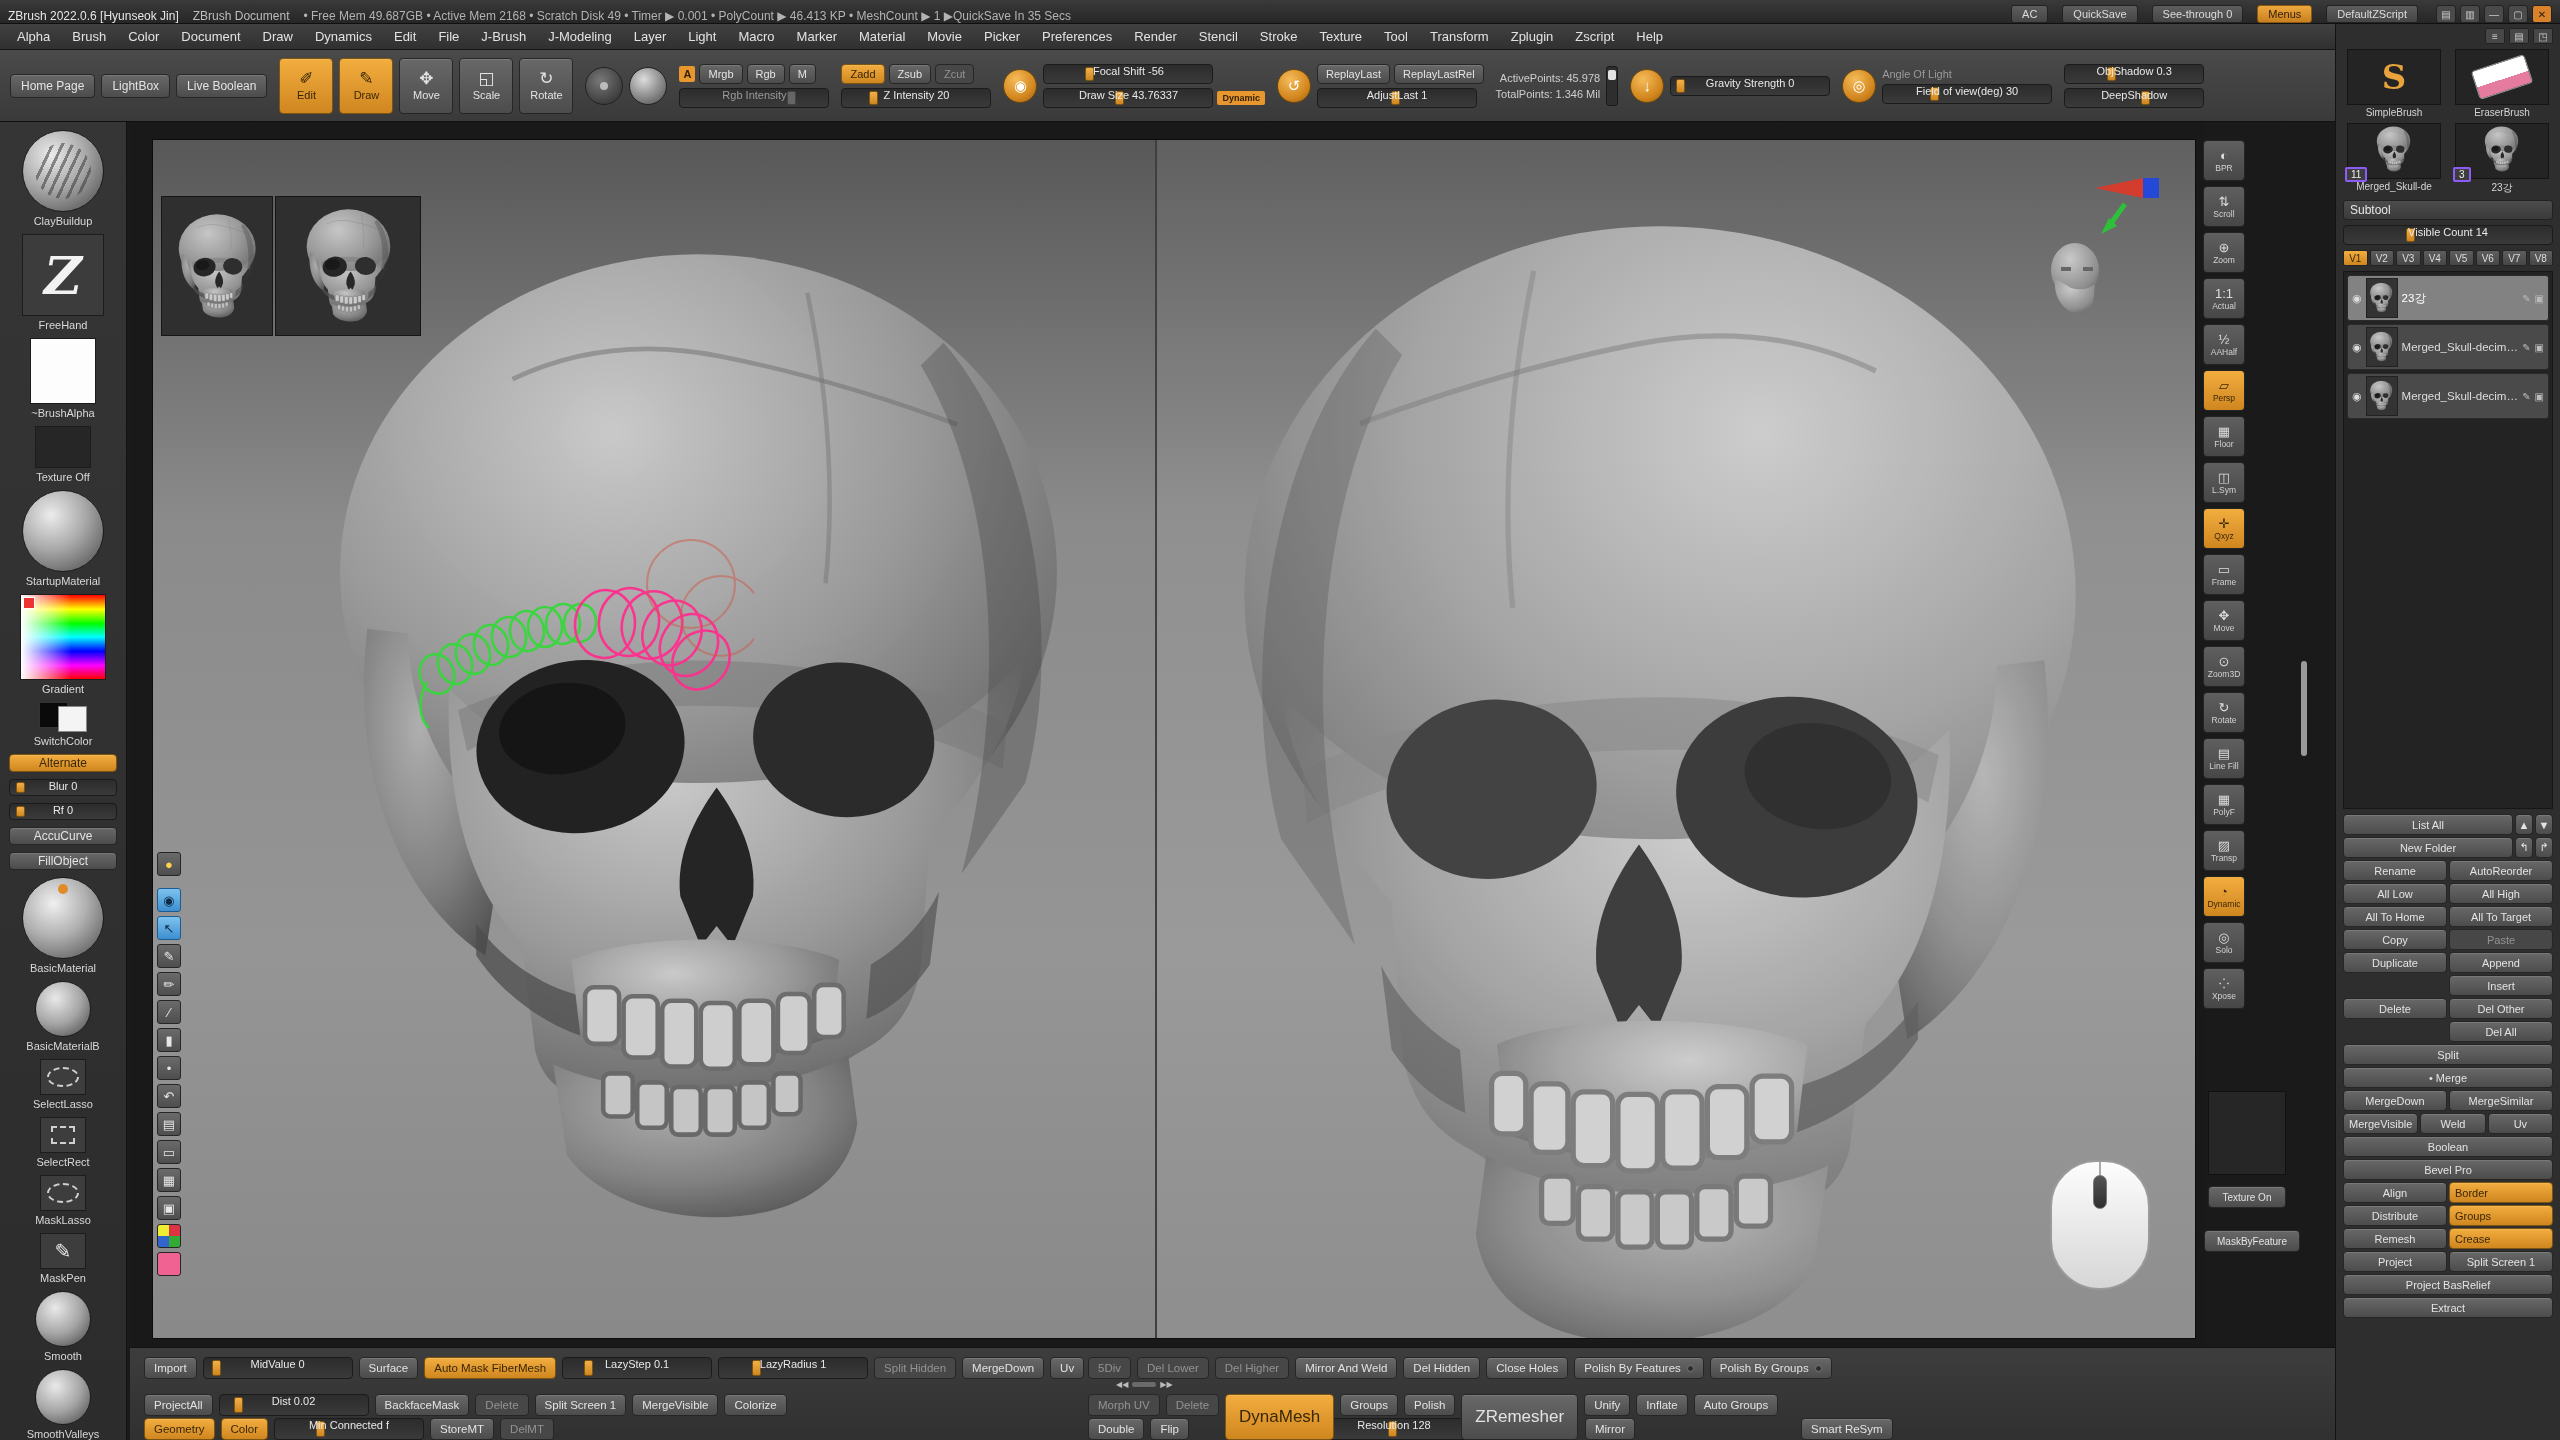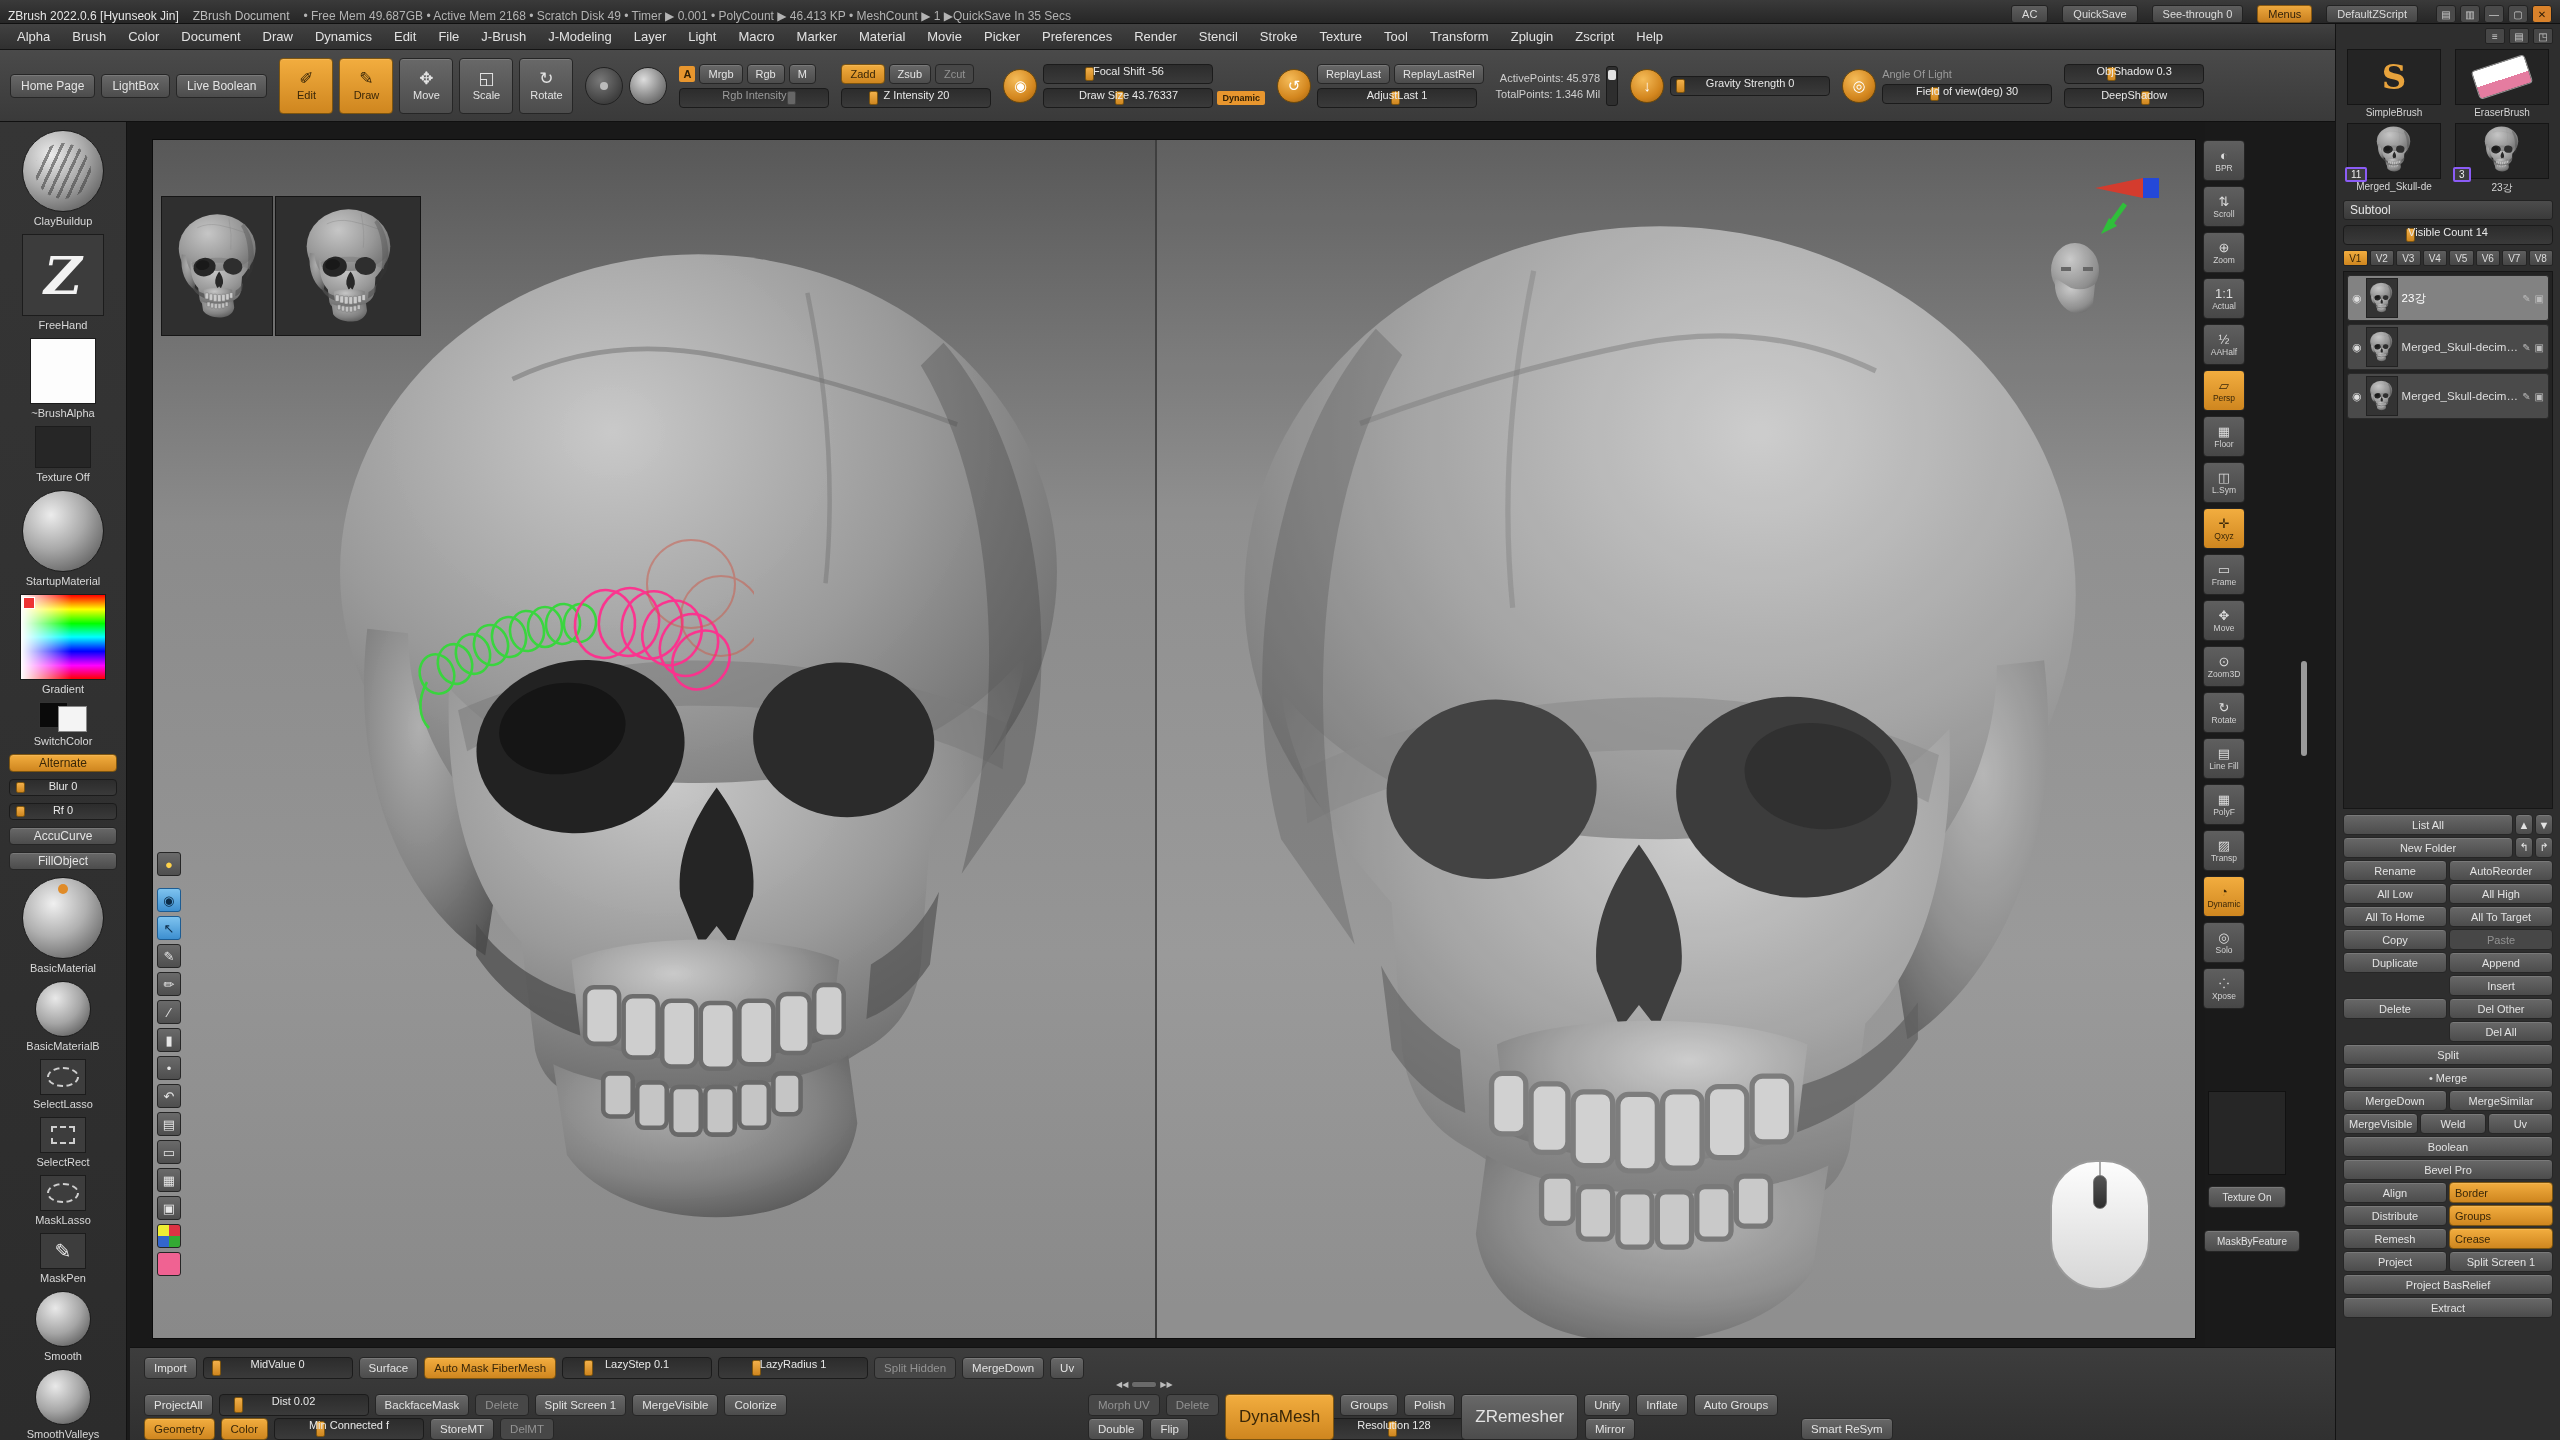--- a/index.html
+++ b/index.html
@@ -823,20 +823,30 @@
     <div class="brow" style="left:14px;top:70px">
         <div class="btn bbtn on">Geometry</div>
         <div class="btn bbtn on">Color</div>
         <div class="slider bslider" style="--p: 28%;">
           <span class="sl">Min Connected f</span>
           <span class="nub"></span>
         </div>
         <div class="btn bbtn">StoreMT</div>
         <div class="btn bbtn dim">DelMT</div>
       </div>
+    <div class="brow" style="left:958px;top:9px">
+        <div class="btn bbtn dim">5Div</div>
+        <div class="btn bbtn dim">Del Lower</div>
+        <div class="btn bbtn dim">Del Higher</div>
+        <div class="btn bbtn">Mirror And Weld</div>
+        <div class="btn bbtn">Del Hidden</div>
+        <div class="btn bbtn">Close Holes</div>
+        <div class="btn bbtn">Polish By Features<span class="dot"></span></div>
+        <div class="btn bbtn">Polish By Groups<span class="dot"></span></div>
+      </div>
     <div class="brow" style="left:958px;top:46px">
         <div class="btn bbtn dim">Morph UV</div>
         <div class="btn bbtn dim">Delete</div>
         <div class="btn bbtn on tall">DynaMesh</div>
         <div class="btn bbtn">Groups</div>
         <div class="btn bbtn">Polish</div>
         <div class="btn bbtn tall">ZRemesher</div>
         <div class="btn bbtn">Unify</div>
         <div class="btn bbtn">Inflate</div>
         <div class="btn bbtn">Auto Groups</div>

